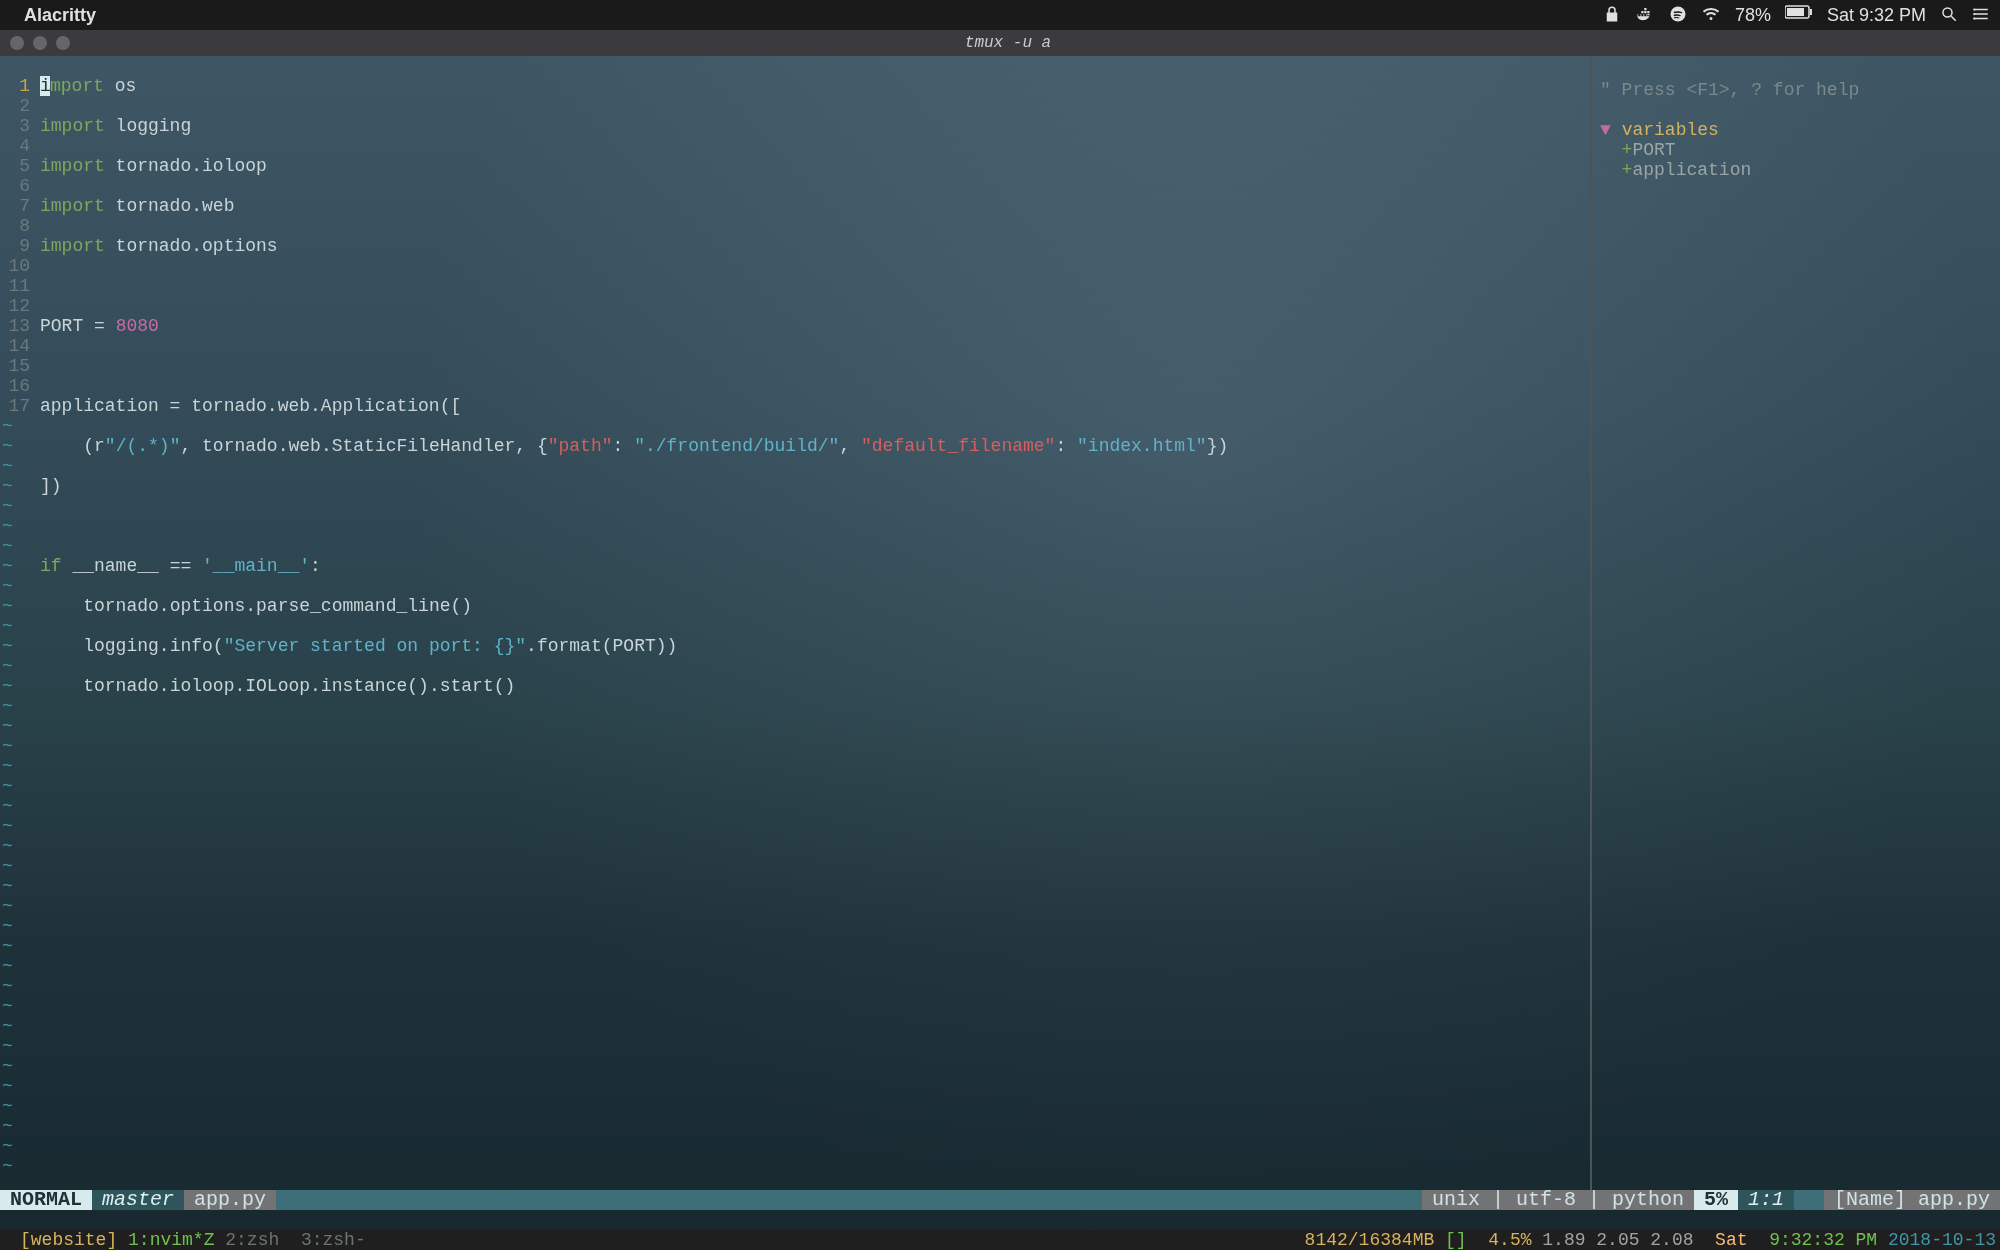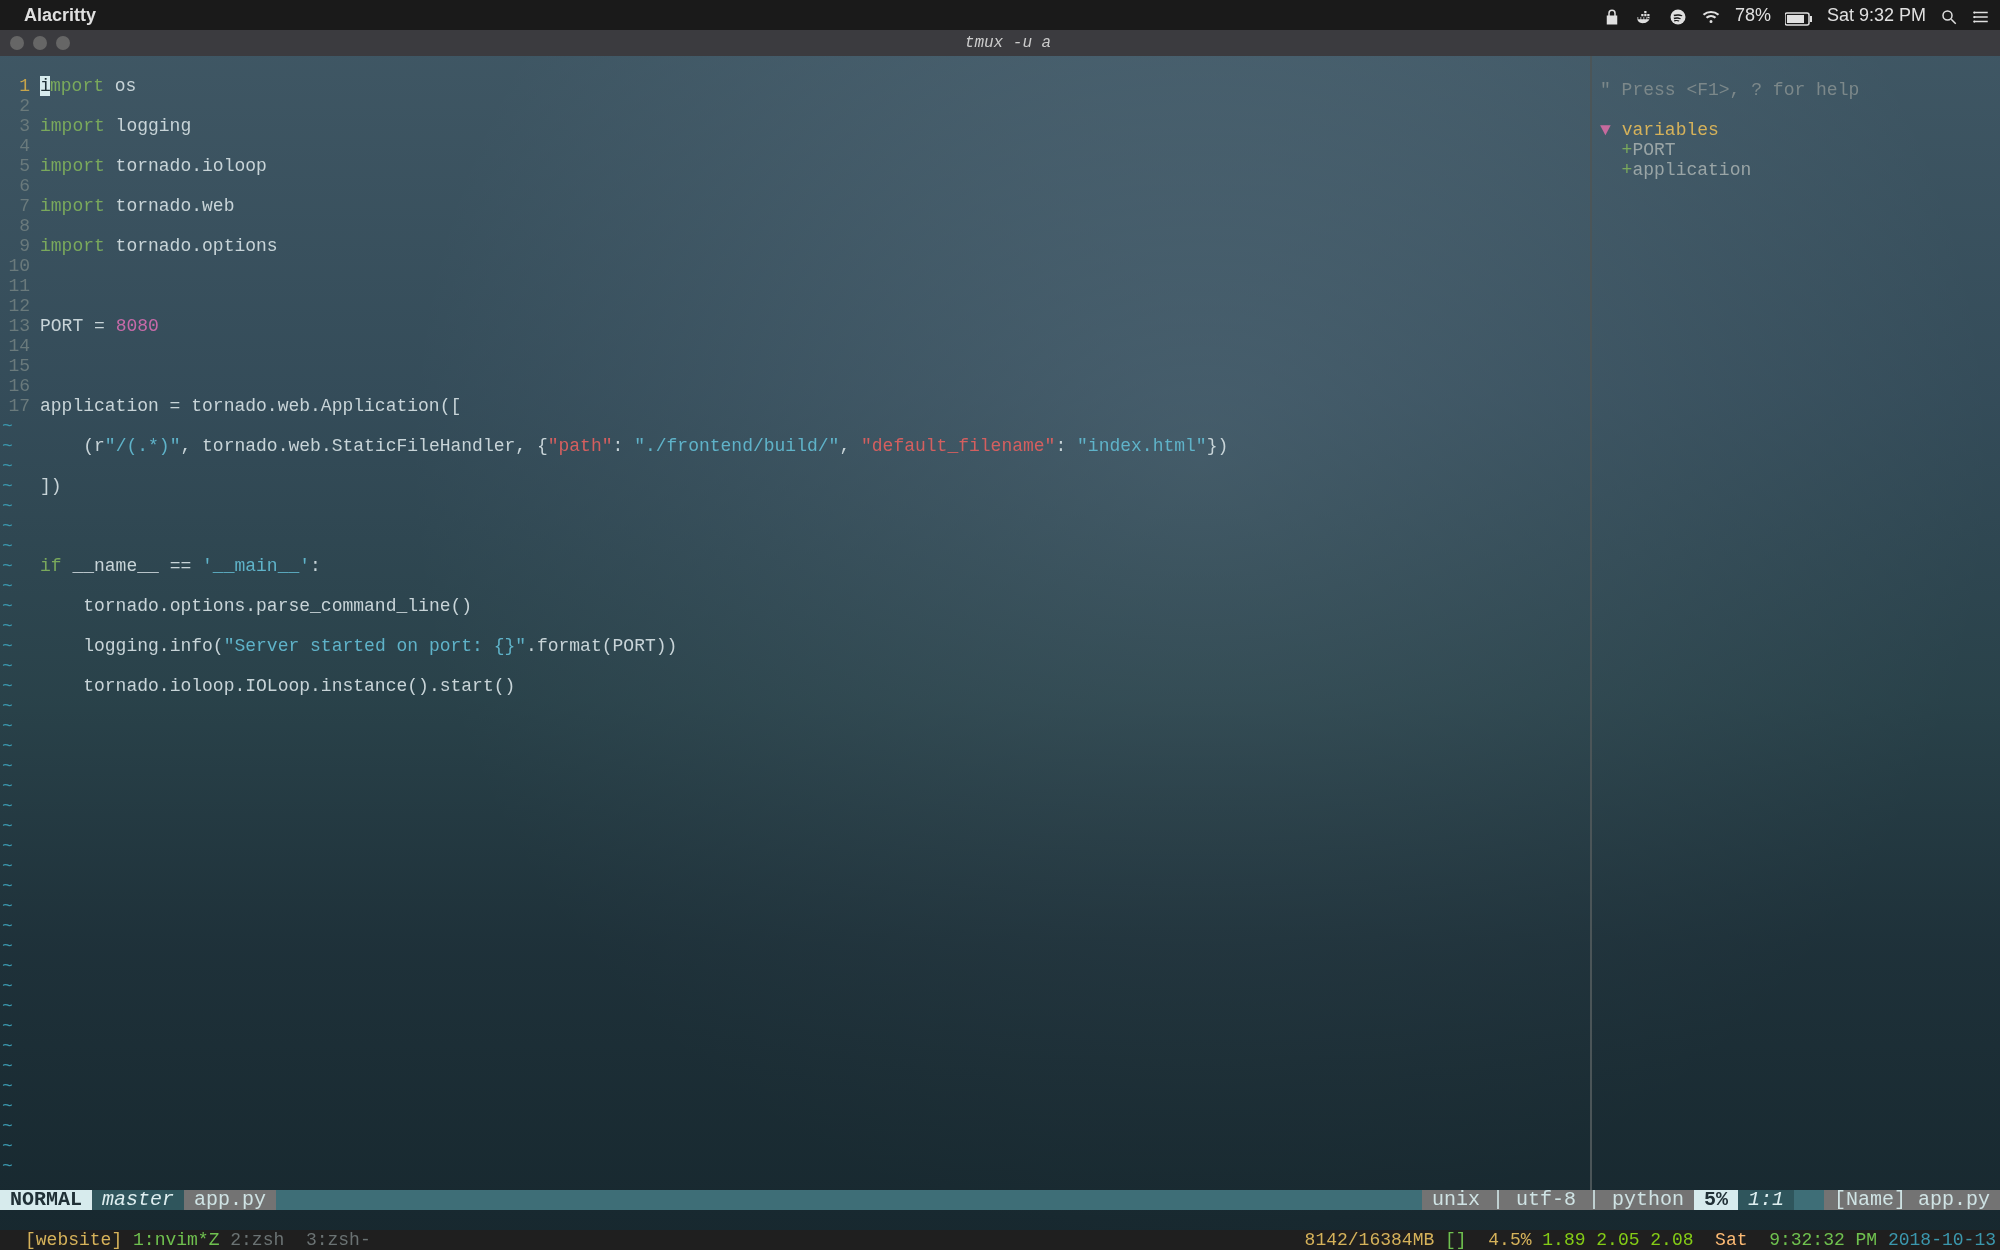--- a/index.html
+++ b/index.html
@@ -16,21 +16,21 @@
     width: 100%;
     height: 30px;
     background: #1a1a1a;
     color: #e0e0e0;
     display: flex;
     align-items: center;
     padding: 0 10px;
     font-family: -apple-system, Helvetica, Arial, sans-serif;
     font-size: 18px;
   }
-  .menubar .left, .menubar .right { display: flex; align-items: flex-end; gap: 14px; }
+  .menubar .left, .menubar .right { display: flex; align-items: flex-start; gap: 14px; }
   .menubar .left { flex: 0 0 auto; }
   .menubar .spacer { flex: 1; }
   .menubar .apple { font-size: 22px; }
   .menubar .appname { font-weight: 700; }
   .menubar .icon { display:inline-flex; align-items:center; }
   .menubar svg { fill: #e0e0e0; }
   
   .window {
     width: 100%;
     height: 1220px;
@@ -131,27 +131,27 @@
     background: rgba(20,35,40,0.35);
   }
   
   .tmux-bar {
     position:absolute; left:0; right:0; bottom:0; height:20px;
     background:#1f1f1f;
     color:#cfcfcf;
     display:flex; align-items:center;
     font-size:18px; line-height:20px; white-space:pre;
   }
-  .tmux-bar .session { color:#d6b25a; padding-left:12px;margin-left:13px;}
+  .tmux-bar .session { color:#d6b25a; padding-left:20px;}
   .tmux-bar .wcur { color:#6fc14f; }
   .tmux-bar .wdim { color:#6b7374; }
   .tmux-bar .grow { flex:1; }
   .tmux-bar .bracket { color:#6fc14f; }
   .tmux-bar .mem { color:#d6b25a; }
-  .tmux-bar .load { color:#84cc16; }
+  .tmux-bar .load { color:#a3a3a3; }
   .tmux-bar .day { color:#fdba74; }
   .tmux-bar .time { color:#6fc14f; }
   .tmux-bar .date { color:#3b97ad; padding-right:4px;}
   .cursor-block {
     display:inline-block;
     background:#d7ebed; color:#203036;
     width:10px;
   }
 </style>
 </head>

